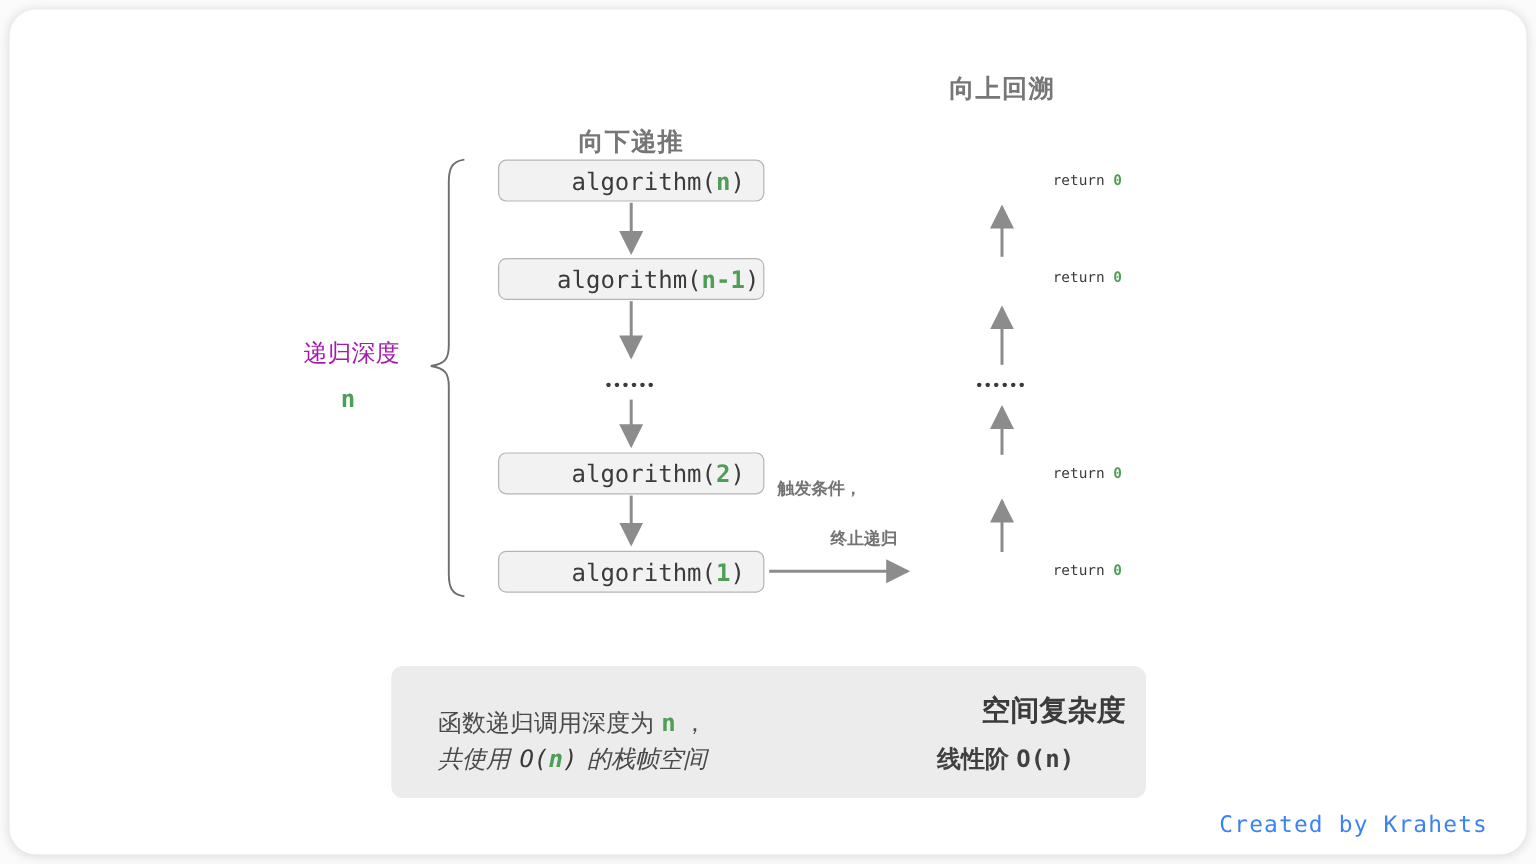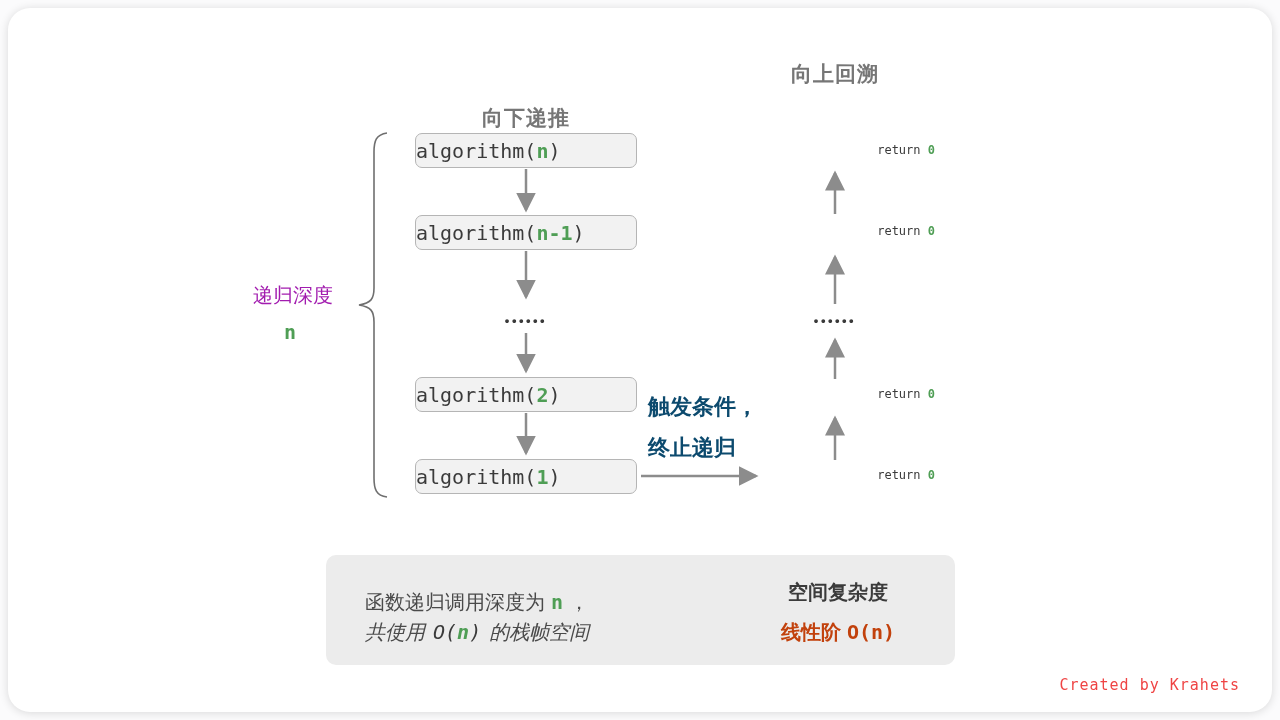--- a/index.html
+++ b/index.html
@@ -16,23 +16,24 @@
     box-shadow:0 1px 10px rgba(0,0,0,0.14);
   }
   svg.overlay { position:absolute; left:0; top:0; width:1280px; height:720px; }
   .hdr {
     position:absolute; width:220px; text-align:center;
     font-size:21px; font-weight:bold; color:#767676; letter-spacing:1px;
   }
   .codebox {
     position:absolute; left:415px; width:222px; height:35px;
     background:#f2f2f2; border:1.5px solid #b5b5b5; border-radius:7px;
-    display:flex; align-items:center; 
+    display:flex; align-items:center; justify-content:center;
     font-family:"DejaVu Sans Mono", monospace; font-size:20px; color:#3b3b3b;
     white-space:pre;
+    padding-left:45px;
   }
   .arg { color:#4f9e55; font-weight:bold; }
   .ret {
     position:absolute; left:735px; width:200px; text-align:right;
     font-family:"DejaVu Sans Mono", monospace; font-size:12px; color:#3b3b3b;
     line-height:24px; white-space:pre;
   }
   .ret .arg { font-weight:bold; }
   .dots {
     position:absolute; width:100px; text-align:center;
@@ -43,50 +44,50 @@
     position:absolute; left:233px; top:283px; width:120px; text-align:center;
     font-size:20px; color:#a21caf; line-height:24px;
   }
   .depth-n {
     position:absolute; left:233px; top:320px; width:114px; text-align:center;
     font-family:"DejaVu Sans Mono", monospace; font-size:20px; font-weight:bold;
     color:#4f9e55; line-height:24px;
   }
   .note {
     position:absolute; left:648px; width:120px;
-    font-size:22px; font-weight:bold; color:#0c4a6e; line-height:22px;
+    font-size:14px; font-weight:bold; color:#737373; line-height:22px;
   }
   .summary {
     position:absolute; left:326px; top:555px; width:629px; height:110px;
     background:#ececec; border-radius:10px;
   }
   .sum-line {
     position:absolute; left:365px; font-size:20px; color:#4a4a4a;
     line-height:25px; white-space:nowrap;
   }
   .sum-line .mono {
     font-family:"DejaVu Sans Mono", monospace; color:#3b3b3b;
   }
   .sum-line .mono-arg {
     font-family:"DejaVu Sans Mono", monospace; color:#4f9e55; font-weight:bold;
     margin:0 6px;
   }
   .sum-title {
-    position:absolute; left:748px; top:580px; width:180px; text-align:center;
-    font-size:20px; font-weight:bold; color:#3b3b3b; line-height:25px;
+    position:absolute; left:788px; top:580px; width:180px; text-align:center;
+    font-size:24px; font-weight:bold; color:#3b3b3b; line-height:25px;
   }
   .sum-result {
     position:absolute; left:748px; top:620px; width:180px; text-align:center;
-    font-size:20px; font-weight:bold; color:#c2410c; line-height:25px;
+    font-size:20px; font-weight:bold; color:#404040; line-height:25px;
     white-space:nowrap;
   }
   .sum-result .mono { font-family:"DejaVu Sans Mono", monospace; margin-left:6px; }
   .credit {
     position:absolute; right:40px; top:676px;
-    font-family:"DejaVu Sans Mono", monospace; font-size:15px; color:#ef4444;
+    font-family:"DejaVu Sans Mono", monospace; font-size:19px; color:#3b82f6;
     letter-spacing:1px;
   }
 </style>
 </head>
 <body>
 
 <div class="card"></div>
 
 <svg class="overlay">
   <defs>
@@ -125,21 +126,21 @@
 
 <div class="dots" style="left:476px; top:313px;">••••••</div>
 <div class="dots" style="left:785px; top:313px;">••••••</div>
 
 <div class="ret" style="top:138px;"><span>return </span><span class="arg">0</span></div>
 <div class="ret" style="top:219px;"><span>return </span><span class="arg">0</span></div>
 <div class="ret" style="top:382px;"><span>return </span><span class="arg">0</span></div>
 <div class="ret" style="top:463px;"><span>return </span><span class="arg">0</span></div>
 
 <div class="note" style="top:396px;">触发条件，</div>
-<div class="note" style="top:437px;">终止递归</div>
+<div class="note" style="top:437px;margin-left:44px;">终止递归</div>
 
 <div class="summary"></div>
 <div class="sum-line" style="top:580px;margin-top:10px;"><span>函数递归调用深度为</span><span class="mono-arg">n</span><span>，</span></div>
 <div class="sum-line" style="top:620px;font-style:italic;"><span>共使用</span><span class="mono" style="margin-left:8px;">O(</span><span class="mono-arg" style="margin:0;">n</span><span class="mono" style="margin-right:8px;">)</span><span>的栈帧空间</span></div>
 <div class="sum-title">空间复杂度</div>
 <div class="sum-result"><span>线性阶</span><span class="mono">O(n)</span></div>
 
 <div class="credit">Created by Krahets</div>
 
 </body></html>

